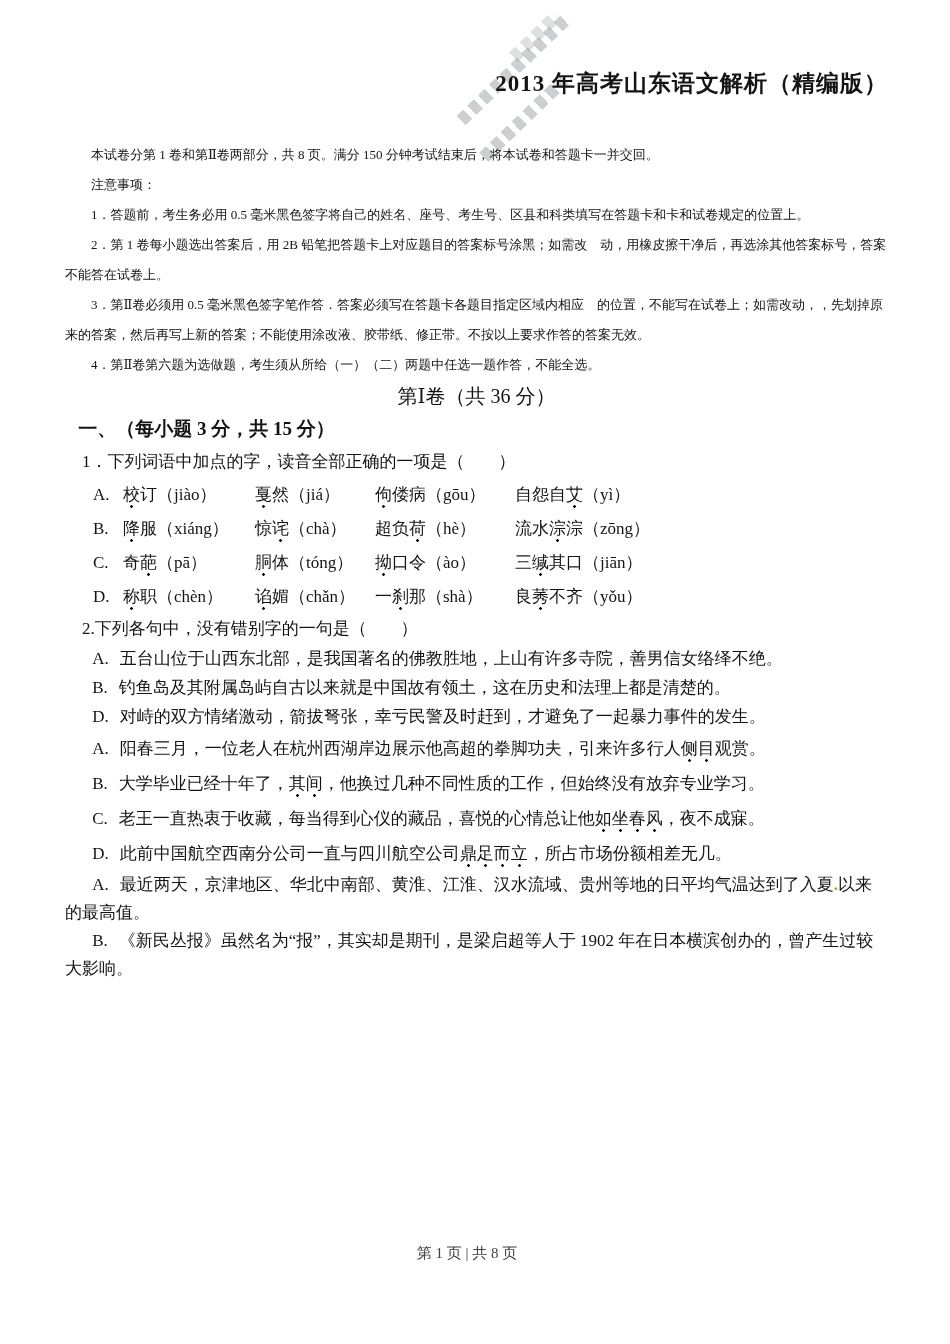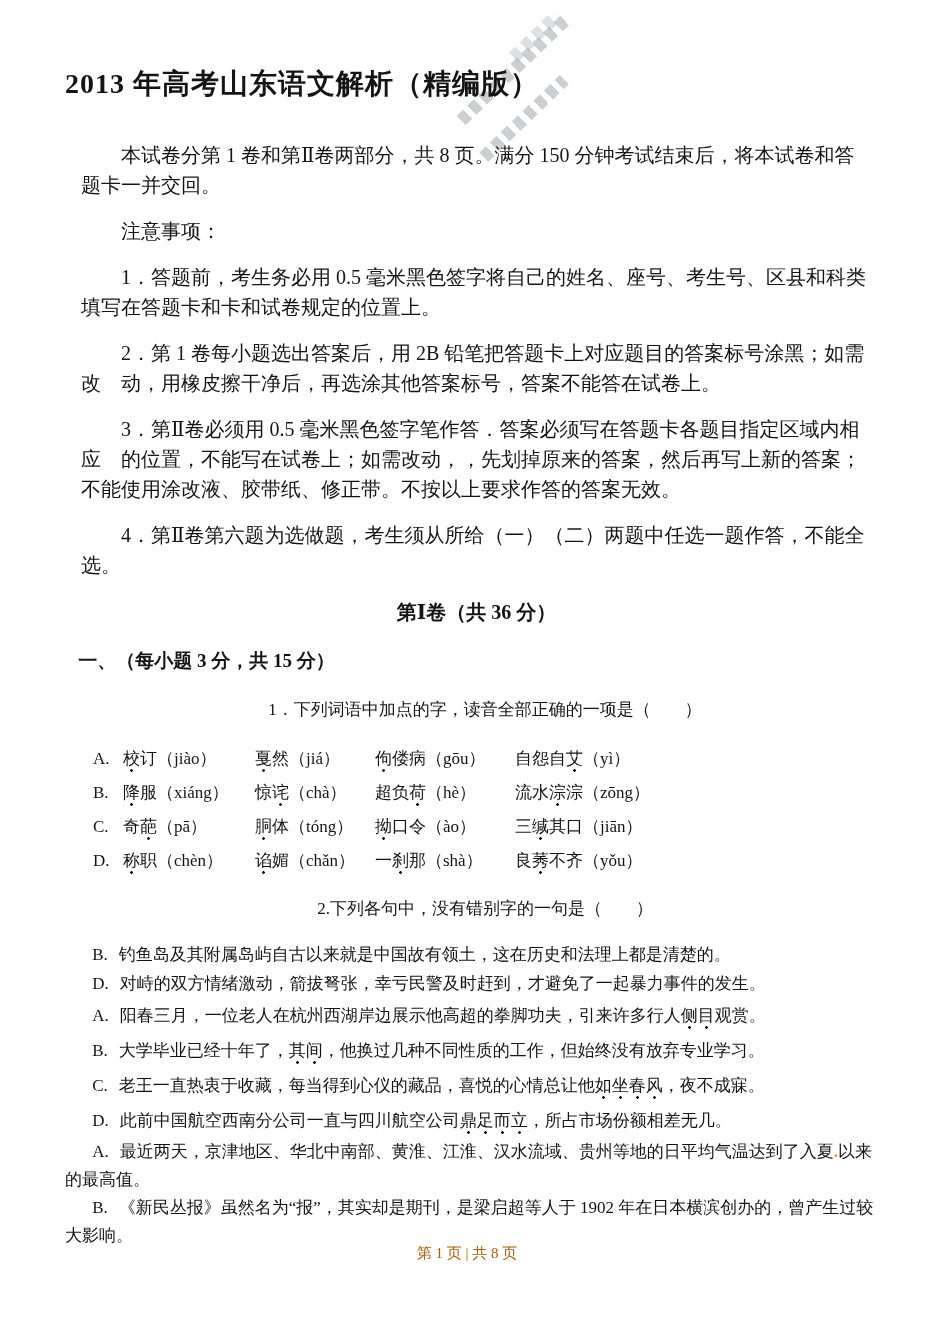--- a/index.html
+++ b/index.html
@@ -1,27 +1,27 @@
 <!DOCTYPE html>
 <html><head>
 <meta charset="utf-8">
 <style>
   html,body{margin:0;padding:0;background:#ffffff;}
   .page{
     position:relative;width:950px;height:1344px;background:#ffffff;overflow:hidden;
     font-family:"Liberation Serif","DejaVu Serif",serif;color:#141414;
   }
   .content{position:absolute;left:65px;right:62px;top:0;}
-  .title{margin:68px 0 0 0;font-size:28px;line-height:32px;text-align:left;font-weight:bold;letter-spacing:1px;}
-  .para{margin:16px;font-size:20px;line-height:30px;}
+  .title{margin:68px 0 0 0;font-size:23px;line-height:32px;text-align:right;font-weight:bold;letter-spacing:1px;}
+  .para{margin:0;font-size:13px;line-height:30px;}
   .intro-start{margin-top:40px;}
   .indent2{text-indent:2em;}
-  .stem{margin:16px;font-size:17px;line-height:30px;text-indent:1em;text-align:center;}
+  .stem{margin:0;font-size:17px;line-height:30px;text-indent:1em;}
   .stem-q1{line-height:32px;}
-  .h-part{margin:16px;font-size:20px;line-height:32px;text-align:center;font-weight:bold;}
+  .h-part{margin:0;font-size:20px;line-height:32px;text-align:center;font-weight:normal;}
   .h-sec{margin:0;font-size:19px;line-height:34px;font-weight:bold;text-indent:0.7em;}
   .q1-row{display:grid;grid-template-columns:30px 132px 120px 140px auto;padding-left:28px;font-size:17px;line-height:34px;}
   .opt{margin:0;font-size:17px;text-indent:1.6em;}
   .opt-q2{line-height:29px;}
   .opt-q3{line-height:35px;}
   .opt-q4{line-height:28px;}
   .opt-label{margin-right:11px;}
   .dot{
     background-image:radial-gradient(circle,#000 1.2px,rgba(0,0,0,0) 1.5px);
     background-size:1em 5px;background-repeat:repeat-x;background-position:0 100%;
@@ -29,21 +29,21 @@
   }
   .orange-dot{color:#d8870b;font-weight:bold;}
   .wm-bar{
     position:absolute;height:13px;opacity:0.45;
     background:repeating-linear-gradient(90deg,#8f969c 0 9px,rgba(0,0,0,0) 9px 15px);
     transform:rotate(-44deg);
   }
   .wm-bar.b1{left:440px;top:62px;width:150px;}
   .wm-bar.b2{left:468px;top:112px;width:112px;}
   .wm-bar.b3{left:505px;top:30px;width:60px;opacity:0.3;}
-  .footer{position:absolute;left:0;right:16px;top:1240px;text-align:center;font-size:15px;line-height:26px;color:#a16207;}
+  .footer{position:absolute;left:0;right:16px;top:1240px;text-align:center;font-size:15px;line-height:26px;color:#404040;}
 </style>
 </head>
 <body>
 
 <div class="page">
 
   <div>
     <div class="wm-bar b1"></div>
     <div class="wm-bar b2"></div>
     <div class="wm-bar b3"></div>
@@ -90,20 +90,21 @@
         <span class="opt-label">D.</span>
         <span><span></span><span class="dot">称</span><span>职</span><span>（chèn）</span></span>
         <span><span></span><span class="dot">谄</span><span>媚</span><span>（chǎn）</span></span>
         <span><span>一</span><span class="dot">刹</span><span>那</span><span>（shà）</span></span>
         <span><span>良</span><span class="dot">莠</span><span>不齐</span><span>（yǒu）</span></span>
       </div>
     </div>
 
     <p class="stem">2.下列各句中，没有错别字的一句是（　　）</p>
     <div>
+      <p class="opt opt-q2"><span class="opt-label">A.</span><span>五台山位于山西东北部，是我国著名的佛教胜地，上山有许多寺院，善男信女络绎不绝。</span></p>
       <p class="opt opt-q2"><span class="opt-label">B.</span><span>钓鱼岛及其附属岛屿自古以来就是中国故有领土，这在历史和法理上都是清楚的。</span></p>
       <p class="opt opt-q2"><span class="opt-label">D.</span><span>对峙的双方情绪激动，箭拔弩张，幸亏民警及时赶到，才避免了一起暴力事件的发生。</span></p>
     </div>
 
     <div>
       <p class="opt opt-q3"><span class="opt-label">A.</span><span>阳春三月，一位老人在杭州西湖岸边展示他高超的拳脚功夫，引来许多行人</span><span class="dot">侧目</span><span>观赏。</span></p>
       <p class="opt opt-q3"><span class="opt-label">B.</span><span>大学毕业已经十年了，</span><span class="dot">其间</span><span>，他换过几种不同性质的工作，但始终没有放弃专业学习。</span></p>
       <p class="opt opt-q3"><span class="opt-label">C.</span><span>老王一直热衷于收藏，每当得到心仪的藏品，喜悦的心情总让他</span><span class="dot">如坐春风</span><span>，夜不成寐。</span></p>
       <p class="opt opt-q3"><span class="opt-label">D.</span><span>此前中国航空西南分公司一直与四川航空公司</span><span class="dot">鼎足而立</span><span>，所占市场份额相差无几。</span></p>
     </div>

